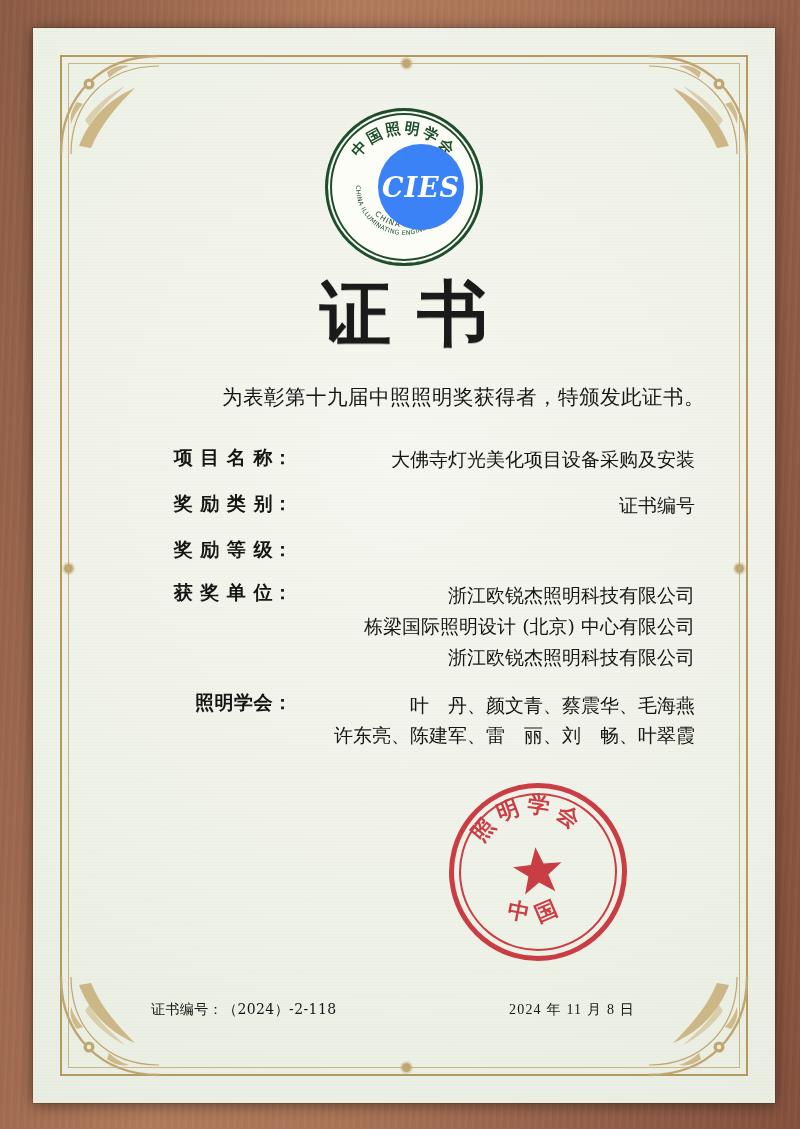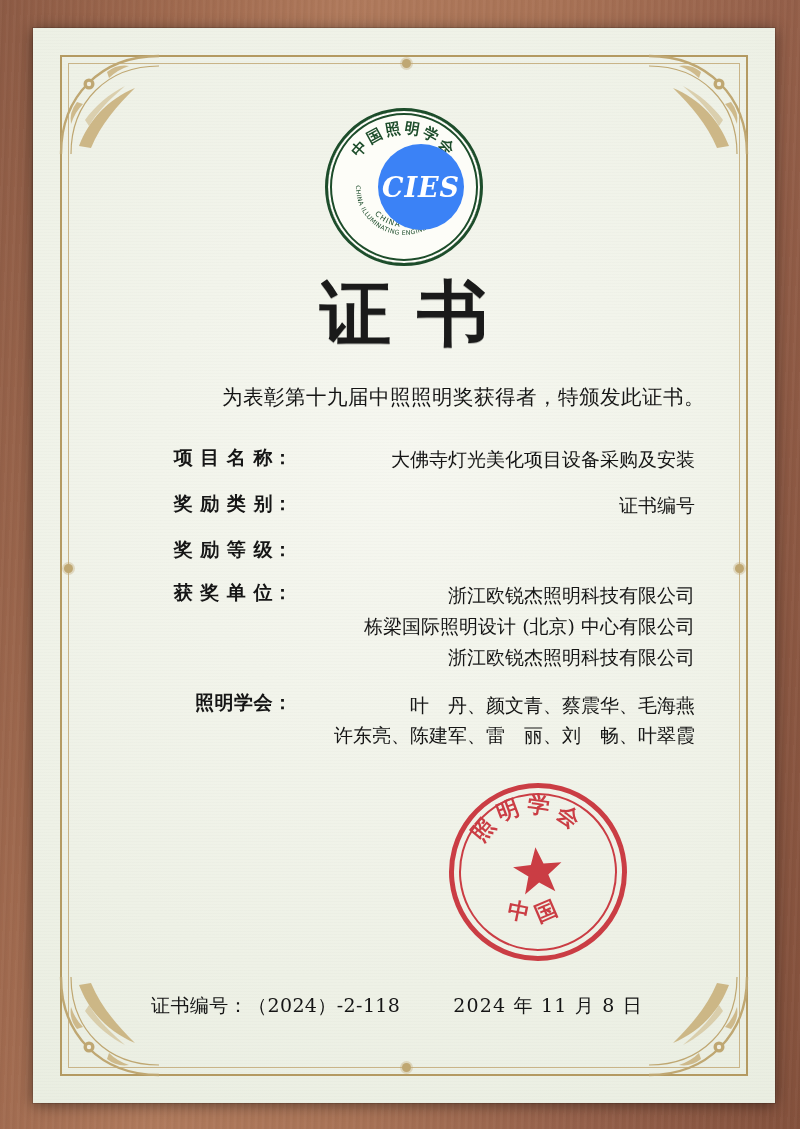--- a/index.html
+++ b/index.html
@@ -223,25 +223,25 @@
   #footer {
     position: absolute;
     left: 0;
     right: 0;
     bottom: 24px;
     display: flex;
     justify-content: space-between;
     align-items: flex-end;
     padding: 0 44px 0 48px;
     font-family: "DejaVu Serif", "Liberation Serif", serif;
-    font-size: 19px;
+    font-size: 14px;
     color: #151515;
   }
   #footer .cert-no { letter-spacing: .4px; }
-  #footer .cert-date { letter-spacing: 1.2px; margin-right: 18px; }
+  #footer .cert-date { letter-spacing: 1.2px; margin-right: 26px; font-family: Liberation Serif, serif; }
 
   .nowrap { white-space: nowrap; }
 </style>
 </head>
 <body>
 
 <div id="backdrop"></div>
 
 <div id="certificate">
 

